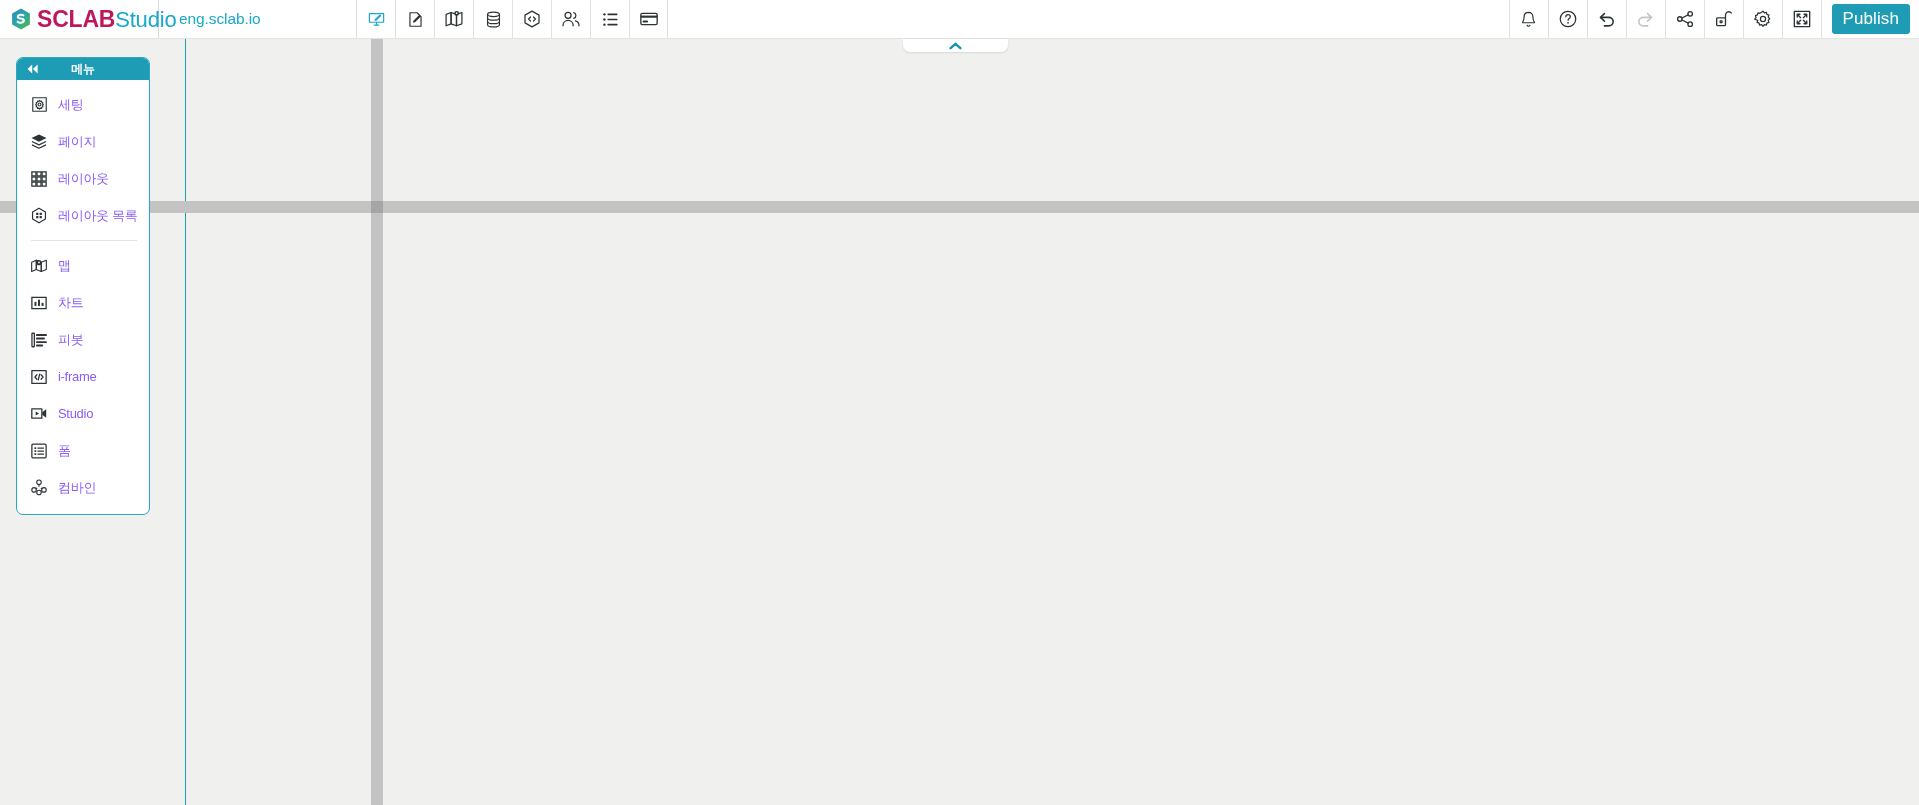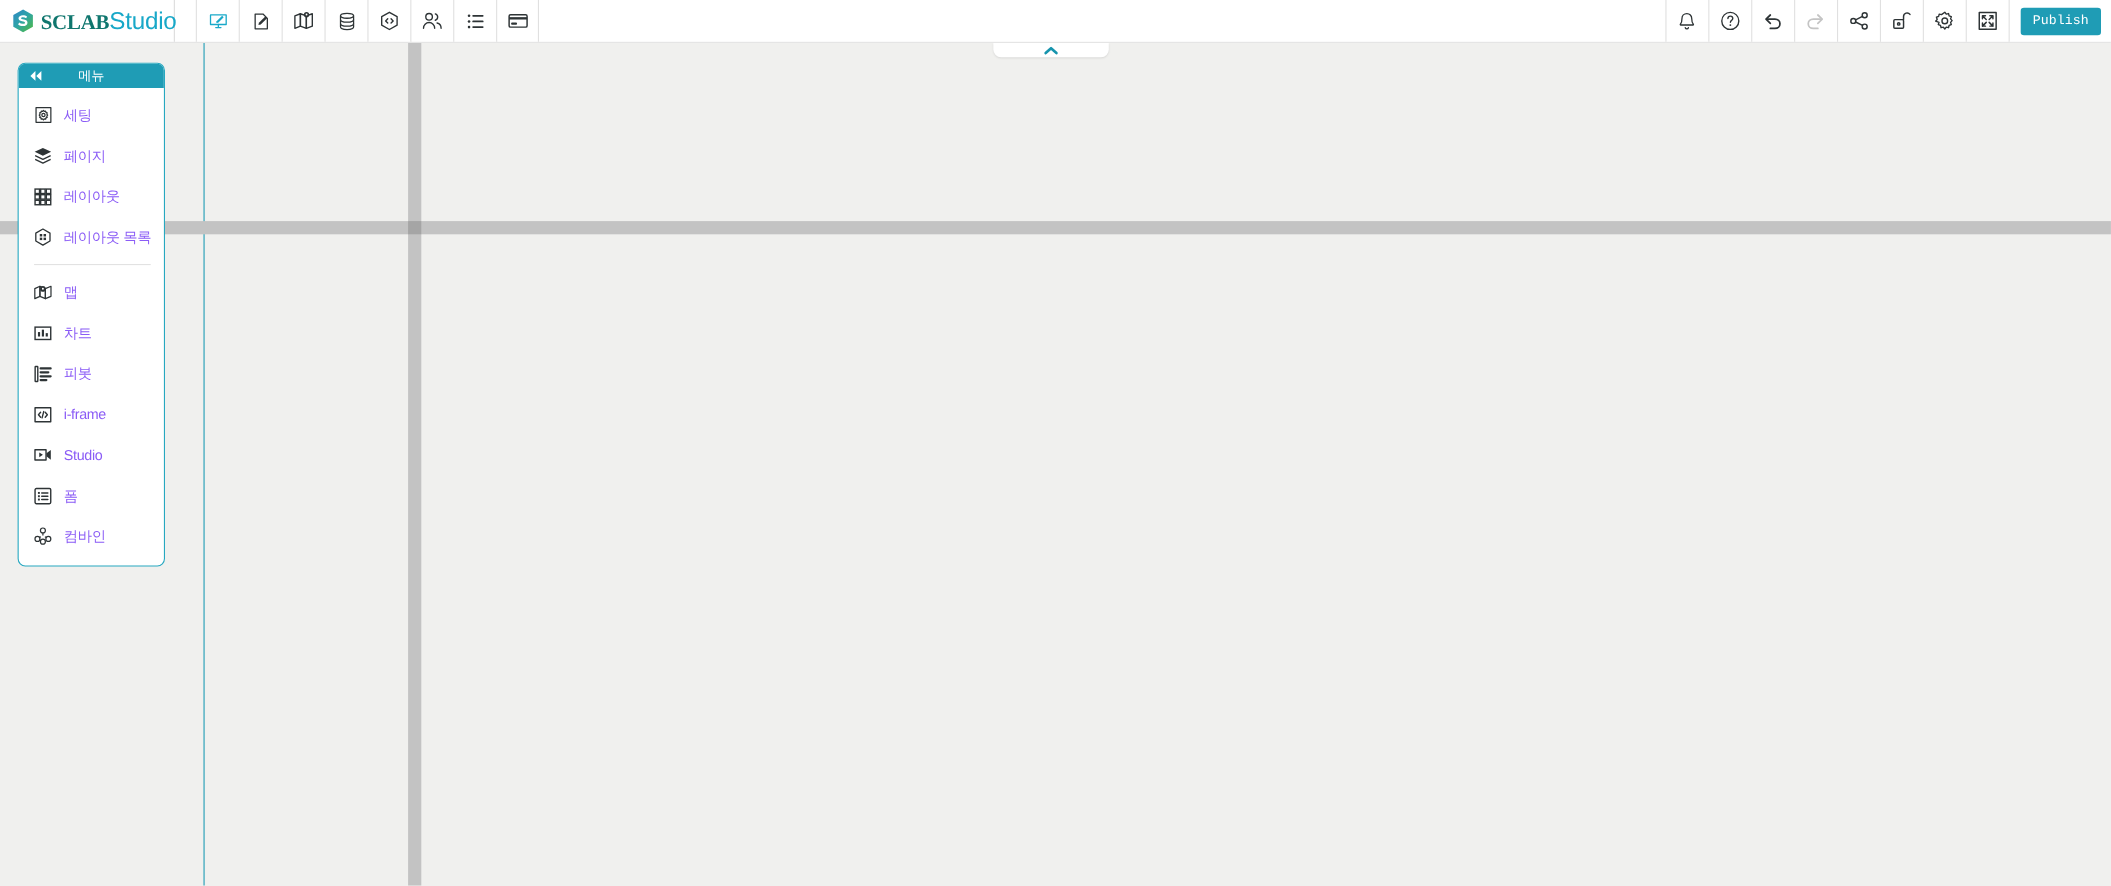--- a/index.html
+++ b/index.html
@@ -38,21 +38,21 @@
     border-right: 1px solid #dcdcdc;
     gap: 6px;
   }
   .brand-mark { width: 20px; height: 22px; flex: 0 0 auto; display:block; }
   .brand-text {
     font-size: 17.5px;
     letter-spacing: -0.2px;
     white-space: nowrap;
     line-height: 1;
   }
-  .brand-sclab { font-weight: 700; color: #0f766e; font-size: 19px; font-family: Liberation Serif, serif; }
+  .brand-sclab { font-weight: 700; color: #be185d; font-size: 23px; }
   .brand-studio { font-weight: 400; color: #18a8c8; font-size: 22px; }
 
   .site-name {
     width: 178px;
     display: flex;
     align-items: center;
     padding-left: 20px;
     box-sizing: border-box;
     font-size: 15.5px;
     color: #19a9c9;
@@ -87,22 +87,22 @@
 
   .publish-wrap {
     display: flex;
     align-items: center;
     padding: 0 9px 0 10px;
     border-left: 1px solid #e0e0e0;
   }
   .publish-btn {
     background: #1f9cb5;
     color: #ffffff;
-    font-size: 12px;
-    font-family: Liberation Mono, monospace;
+    font-size: 17px;
+    font-family: Liberation Sans, sans-serif;
     border: none;
     border-radius: 3px;
     padding: 6px 11px 7px;
     cursor: pointer;
     line-height: 1;
     letter-spacing: 0.1px;
   }
 
   
   .collapse-tab {
@@ -202,21 +202,21 @@
     display: flex;
     align-items: center;
     cursor: pointer;
   }
   .menu-title {
     width: 100%;
     text-align: center;
     font-size: 12px;
     letter-spacing: -0.2px;
     line-height: 1;
-    font-weight: 400;
+    font-weight: 700;
   }
   .menu-body { padding: 6px 0 8px; }
   .menu-item {
     height: 37px;
     display: flex;
     align-items: center;
     padding-left: 13px;
     box-sizing: border-box;
     cursor: pointer;
     gap: 10px;
@@ -259,20 +259,21 @@
             <stop offset="1" stop-color="#4cb84a"></stop>
           </linearGradient>
         </defs>
         <path d="M10 0.6 18.9 5.6 18.9 16.4 10 21.4 1.1 16.4 1.1 5.6Z" fill="url(#lg)"></path>
         <path d="M13.6 7.1c-1.0-0.9-2.3-1.3-3.7-1.3-2.4 0-4.1 1.2-4.1 2.9 0 1.5 1.2 2.3 3.3 2.7l1.2 0.2c1.0 0.2 1.4 0.5 1.4 1.0 0 0.7-0.8 1.1-2.0 1.1-1.3 0-2.4-0.4-3.3-1.2l-0.9 1.7c1.1 1.0 2.6 1.5 4.2 1.5 2.5 0 4.3-1.2 4.3-3.1 0-1.5-1.1-2.4-3.2-2.8l-1.3-0.2c-1.0-0.2-1.4-0.5-1.4-0.9 0-0.6 0.7-1.0 1.8-1.0 1.1 0 2.1 0.3 2.9 0.9Z" fill="#ffffff"></path>
       </svg>
     </span>
     <span class="brand-text"><span class="brand-sclab">SCLAB</span><span class="brand-studio">Studio</span></span>
   </div>
 
+  <div class="site-name">eng.sclab.io</div>
 
   <div class="tool-group left">
 
     <div class="tool-btn active">
       <span>
       <svg width="19" height="19" viewBox="0 0 24 24" fill="none" stroke="currentColor" stroke-width="1.5" stroke-linecap="round" stroke-linejoin="round">
         <path d="M3 4.5h18v11H3z"></path>
             <path d="M9 19h6M12 15.5V19"></path>
         <path d="M16.3 5.4 10 11.7l-0.4 2.2 2.2-0.4 6.3-6.3z" fill="currentColor" stroke="none"></path>
       </svg>

